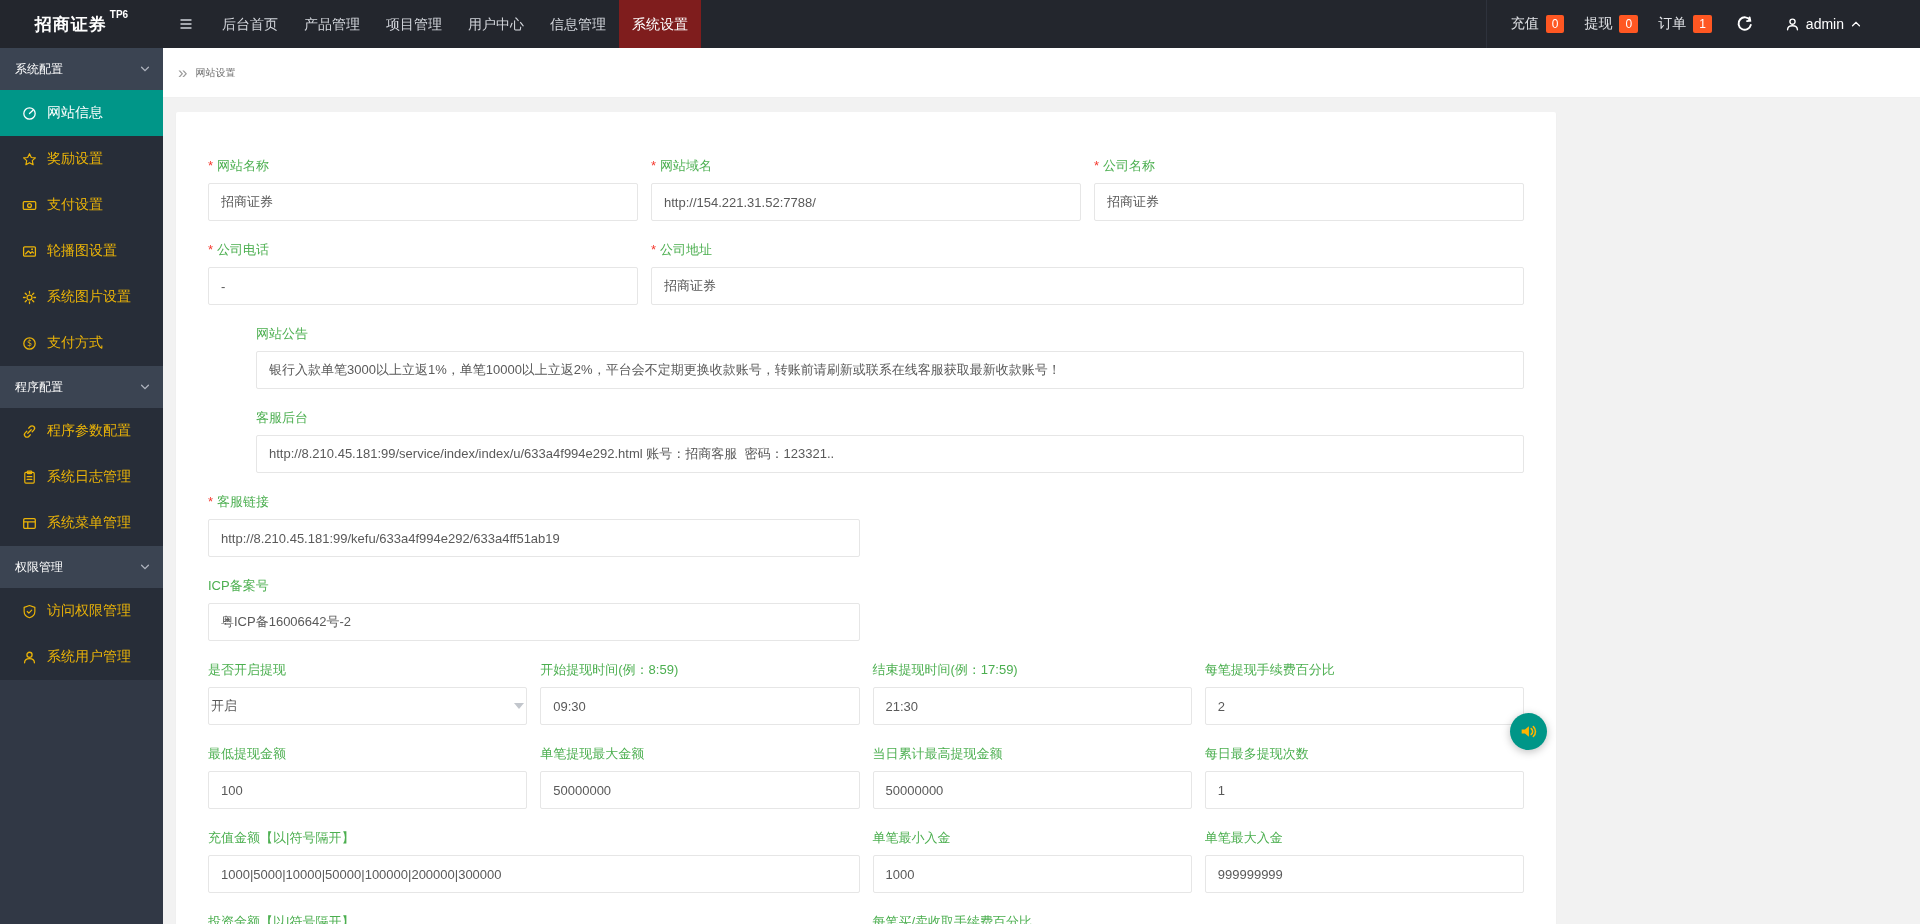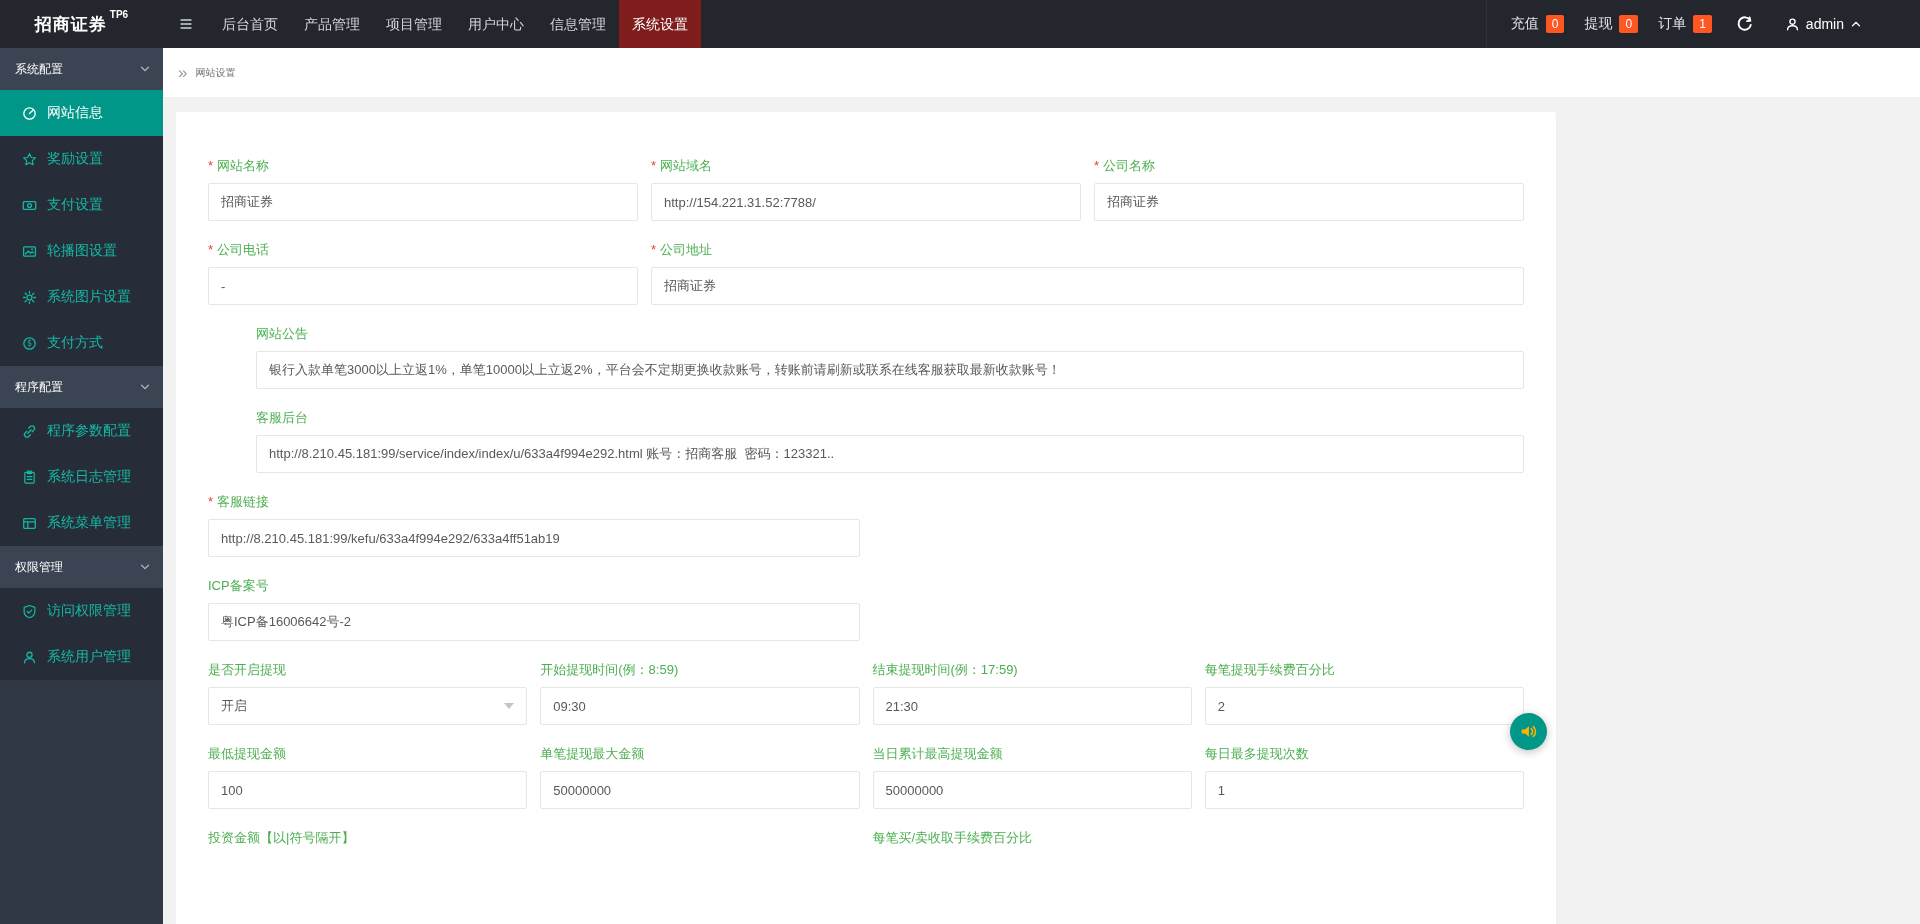--- a/index.html
+++ b/index.html
@@ -26,21 +26,21 @@
   .refresh-btn { color:#fff; padding:0 14px; cursor:pointer; display:flex; align-items:center; }
   .user-box { display:flex; align-items:center; color:#fff; font-size:14px; gap:6px; cursor:pointer; padding-left:18px; }
 
   
   .sidebar { position:absolute; top:48px; left:0; width:163px; height:876px; background:#313845; z-index:20; }
   .side-section-title { height:42px; background:#3B4452; color:#fff; font-size:12px;
     display:flex; align-items:center; padding:0 12px 0 15px; cursor:pointer; }
   .side-section-title .chev { margin-left:auto; color:#aeb3bd; display:flex; }
   .side-items { background:#272D38; }
   .side-item { height:46px; display:flex; align-items:center; padding-left:22px;
-    color:#14b8a6; font-size:14px; cursor:pointer; }
+    color:#eab308; font-size:14px; cursor:pointer; }
   .side-item .icn { width:15px; height:15px; margin-right:10px; display:flex; flex:none; }
   .side-item.active { background:#009688; color:#fff; }
 
   
   .main { position:absolute; top:48px; left:163px; width:1757px; height:876px; background:#F2F2F2; overflow:hidden; }
   .breadcrumb-bar { height:50px; background:#fff; border-bottom:1px solid #f0f0f0;
     display:flex; align-items:center; padding-left:15px; }
   .bc-icon { color:#9a9a9a; font-size:17px; margin-right:8px; }
   .bc-title { color:#6e6e6e; font-size:10px; }
 
@@ -49,21 +49,21 @@
 
   .row { display:grid; grid-template-columns:repeat(12,1fr); column-gap:13px; margin-bottom:20px; }
   .c3{grid-column:span 3;} .c4{grid-column:span 4;} .c6{grid-column:span 6;}
   .c8{grid-column:span 8;} .c12{grid-column:span 12;margin-left:48px;}
   .flabel { display:block; color:#4CAF50; font-size:13px; margin-bottom:9px; line-height:17px; }
   .req { color:#F5392F; margin-right:4px; font-size:13px; }
   .finput { width:100%; height:38px; border:1px solid #E6E6E6; border-radius:2px;
     padding:0 12px; font-size:13px; color:#595959; background:#fff; outline:none;
     font-family:"Liberation Sans","DejaVu Sans",sans-serif; }
   .fselect { width:100%; height:38px; border:1px solid #E6E6E6; border-radius:2px;
-    padding:0 12px; font-size:13px; color:#595959; background:#fff;
+    padding:0 2px; font-size:13px; color:#595959; background:#fff;
     display:flex; align-items:center; cursor:pointer; }
   .fselect .caret { margin-left:auto; width:0; height:0; border-left:5px solid transparent;
     border-right:5px solid transparent; border-top:6px solid #c2c6cc; }
 
   
   .float-btn { position:absolute; left:1347px; top:665px; width:37px; height:37px; border-radius:50%;
     background:#009688; display:flex; align-items:center; justify-content:center;
     box-shadow:0 2px 8px rgba(0,0,0,.25); cursor:pointer; }
 
   svg { display:block; }
@@ -362,20 +362,34 @@
       <div class="c3">
         <label class="flabel"><span>当日累计最高提现金额</span></label>
         <input class="finput" value="50000000" style="">
       </div>
       <div class="c3">
         <label class="flabel"><span>每日最多提现次数</span></label>
         <input class="finput" value="1" style="">
       </div>
     </div>
 
+    <div class="row">
+      <div class="c6">
+        <label class="flabel"><span>充值金额【以|符号隔开】</span></label>
+        <input class="finput" value="1000|5000|10000|50000|100000|200000|300000" style="">
+      </div>
+      <div class="c3">
+        <label class="flabel"><span>单笔最小入金</span></label>
+        <input class="finput" value="1000" style="">
+      </div>
+      <div class="c3">
+        <label class="flabel"><span>单笔最大入金</span></label>
+        <input class="finput" value="999999999" style="">
+      </div>
+    </div>
 
     <div class="row">
       <div class="c6">
         <label class="flabel"><span>投资金额【以|符号隔开】</span></label>
 
       </div>
       <div class="c3">
         <label class="flabel"><span>每笔买/卖收取手续费百分比</span></label>
 
       </div>

